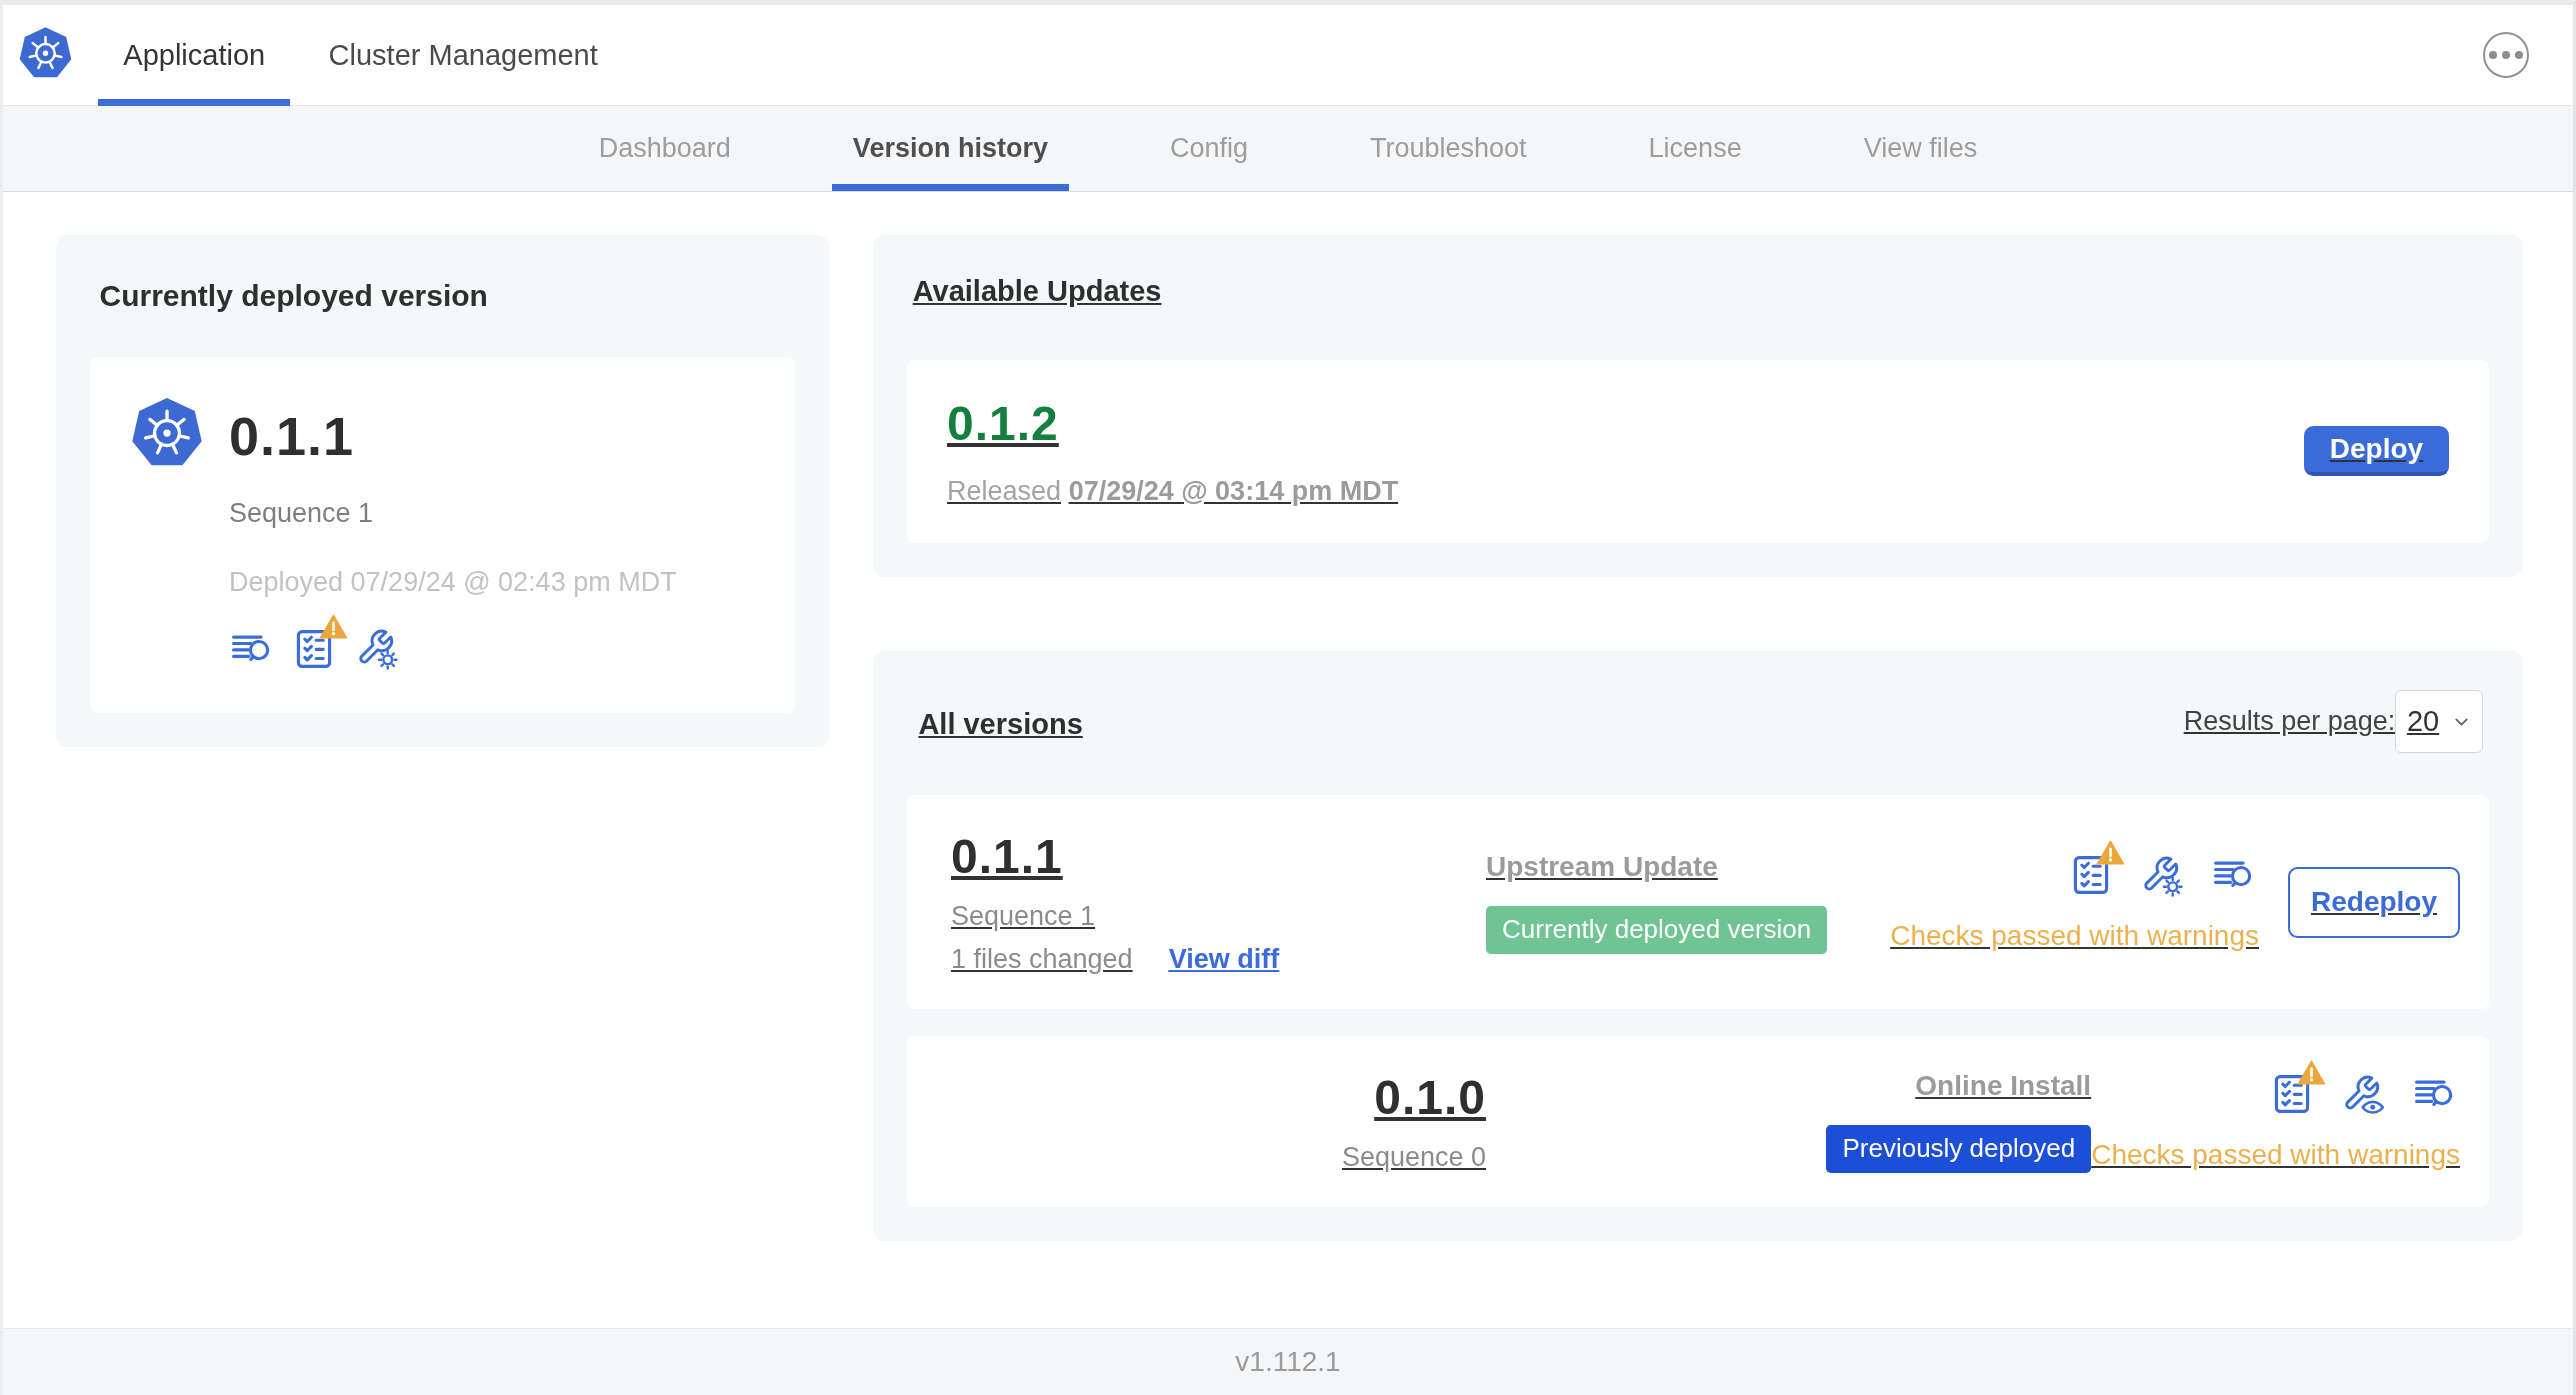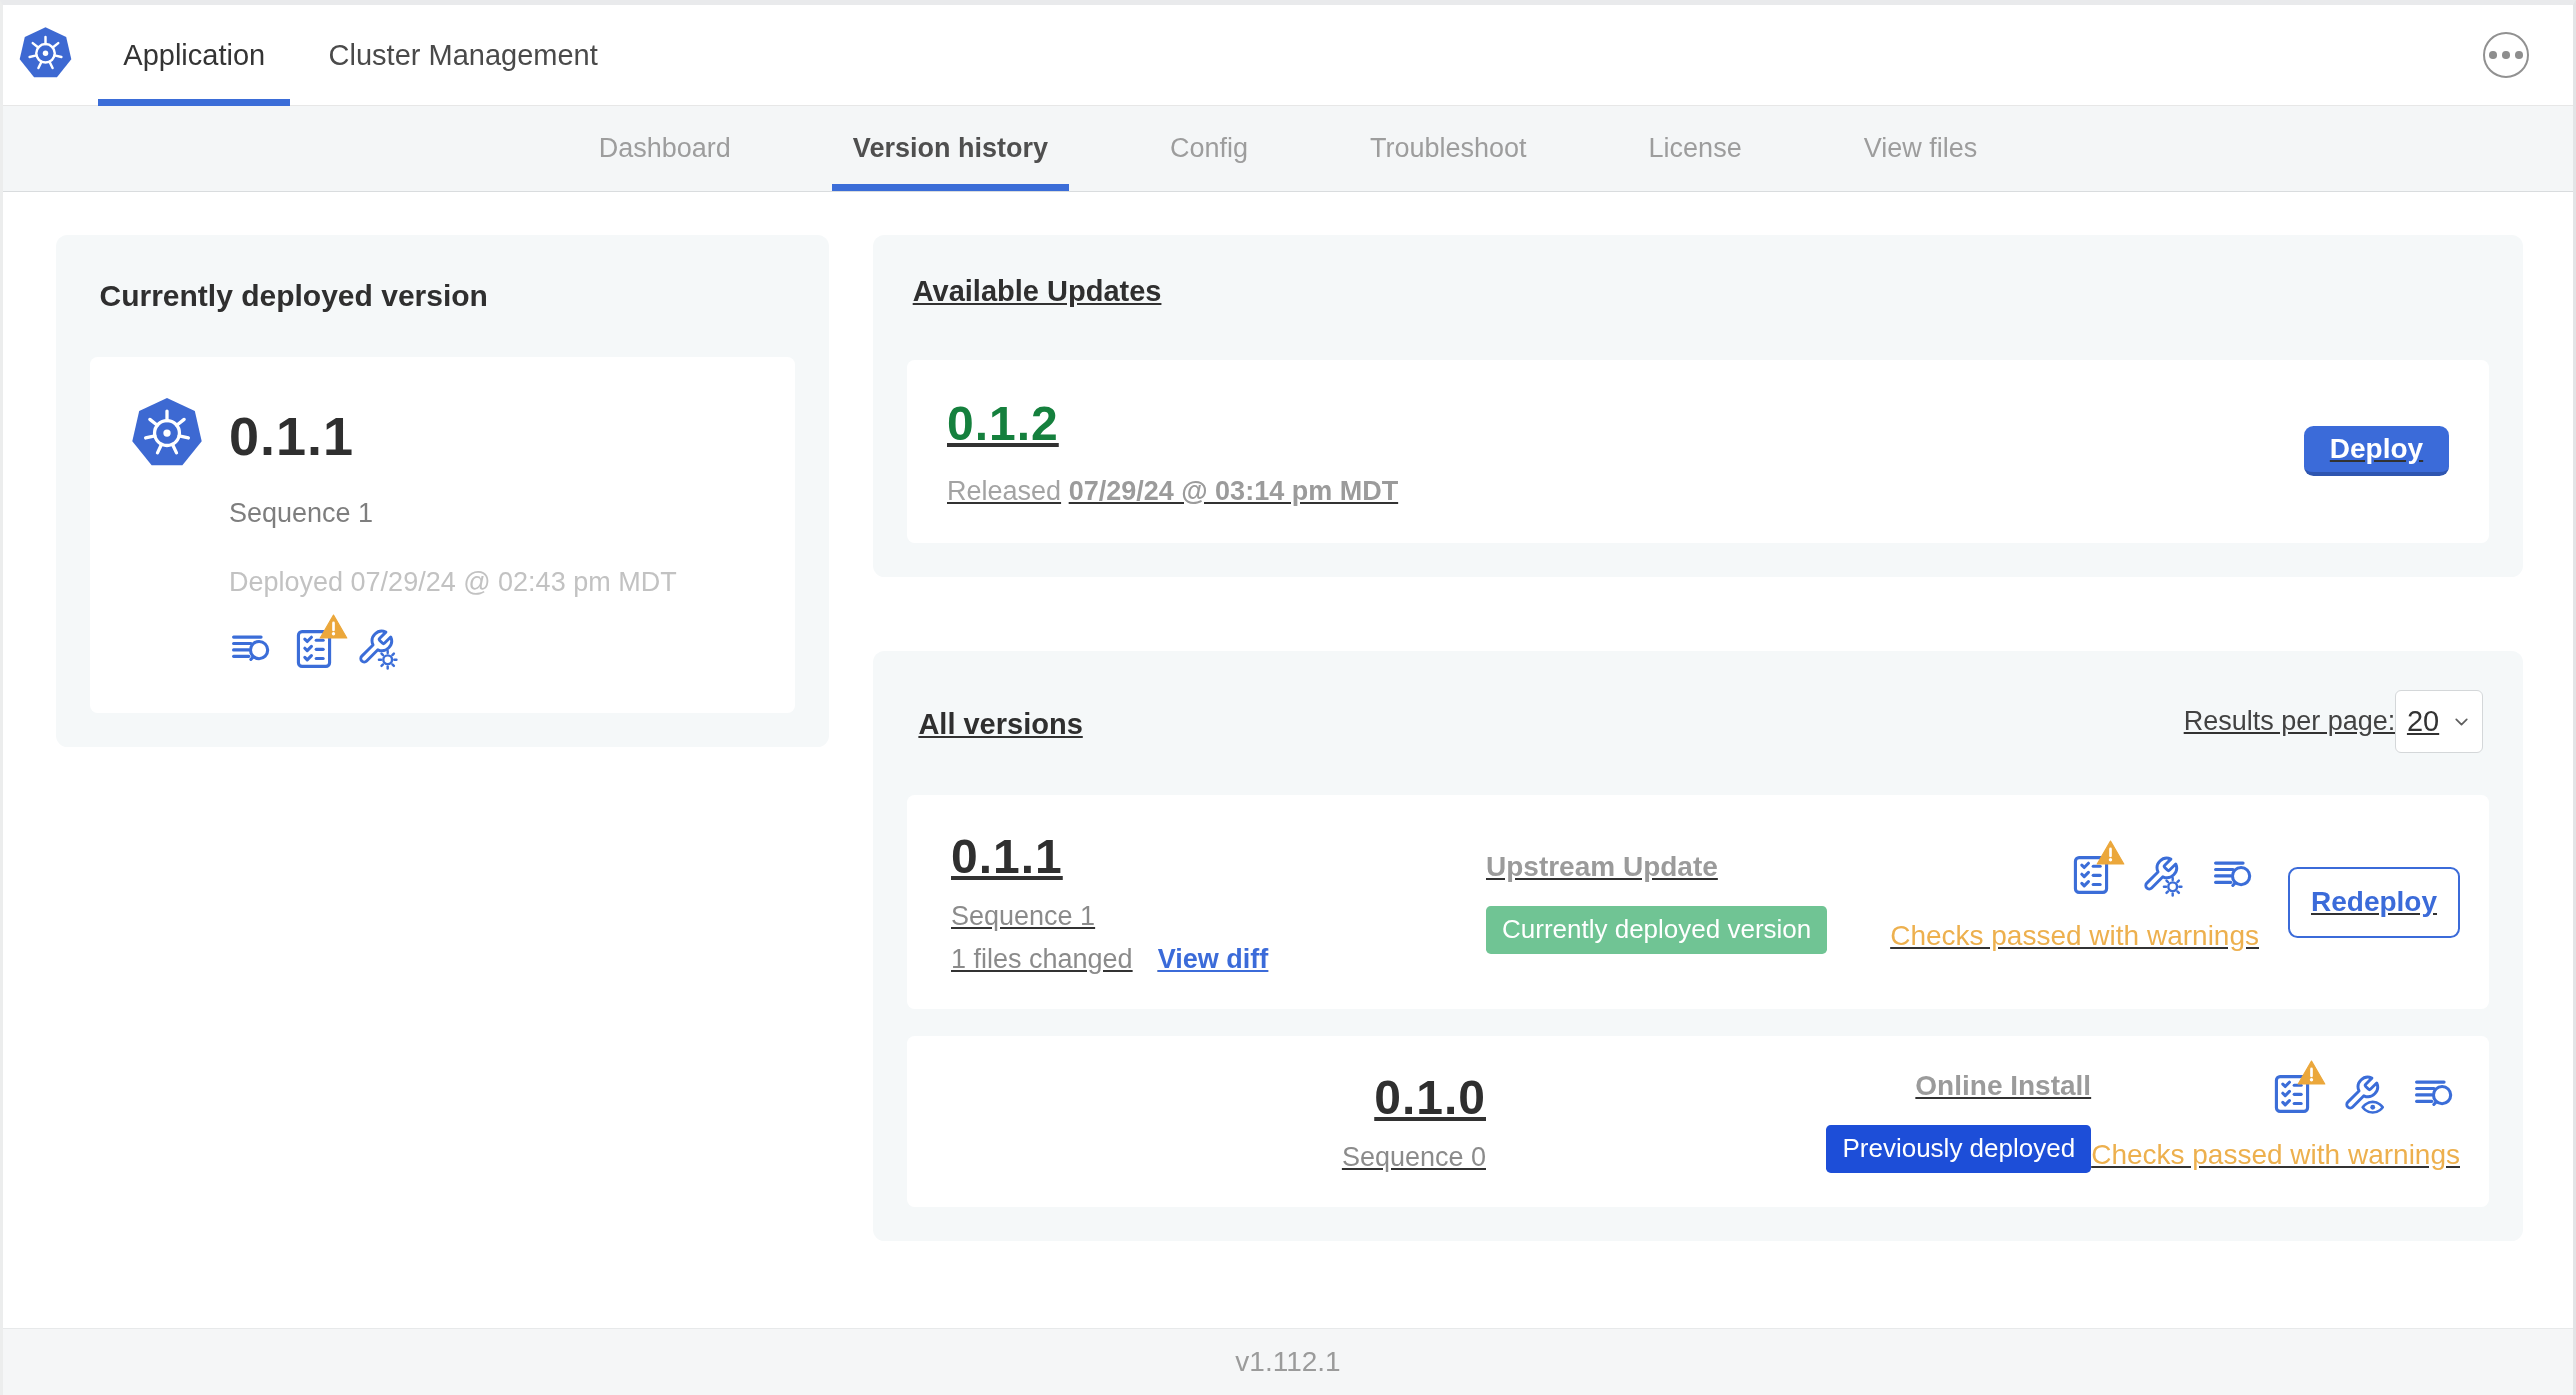--- a/index.html
+++ b/index.html
@@ -76,21 +76,21 @@
                 display:flex; align-items:center; justify-content:center; gap:11.5px; cursor:pointer; }
   .rpp-value { font-size:29px; color:#333; }
   .rpp-chevron { width:21px; height:21px; color:#5f5f5f; }
   .rpp-chevron svg { width:100%; height:100%; display:block; }
 
   .v-row { display:flex; align-items:center; padding:34px 29px 34px 44px; margin-bottom:27px; }
   .v-row:last-child { margin-bottom:0;text-align:right; }
   .vr-col1 { width:535px; flex:none; }
   .vr-version { font-size:48px; font-weight:700; color:#2f2f2f; letter-spacing:1px; }
   .vr-seq { margin-top:17px; font-size:27px; color:#8b8b8b; }
-  .vr-files { margin-top:11.5px; font-size:27px; color:#8b8b8b; display:flex; align-items:center; }
+  .vr-files { margin-top:11.5px; font-size:27px; color:#8b8b8b; display:flex; align-items:center;gap:11px; }
   .vr-difflink { margin-left:25px; color:#3b6bd9; font-weight:600; text-decoration:underline; cursor:pointer; }
   .vr-col2 { flex:1; min-width:0; }
   .vr-source { font-size:28px; font-weight:600; color:#9b9b9b; }
   .badge { display:inline-block; margin-top:23px; font-size:26px; color:#fff; padding:8.6px 16px; border-radius:4.8px; white-space:nowrap; }
   .badge-green { background:#70c494; }
   .badge-gray  { background:#1d4ed8; }
   .vr-col3 { margin-left:auto; display:flex; align-items:center; gap:29px; flex:none; }
   .vr-stack { display:flex; flex-direction:column; align-items:flex-end; gap:23px; }
   .vr-icons { display:flex; align-items:center; gap:27px; padding-right:3.8px; }
   .vr-checks { font-size:28px; font-weight:500; color:#edb04e; white-space:nowrap; }

